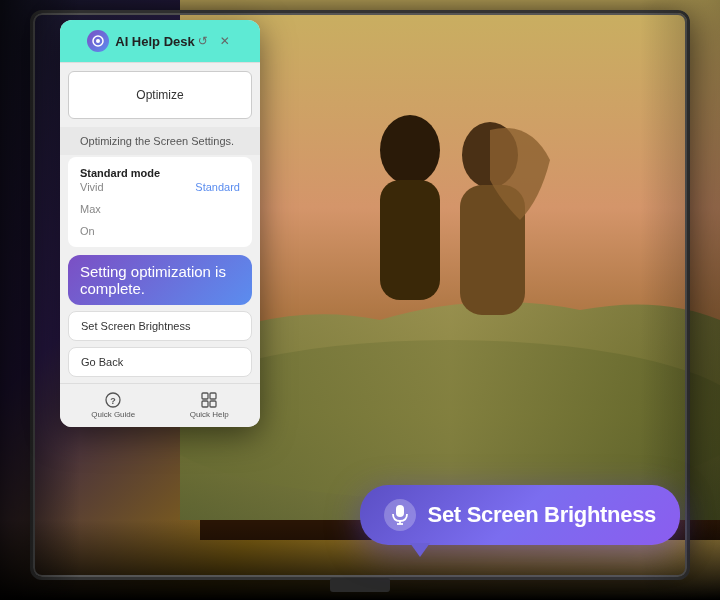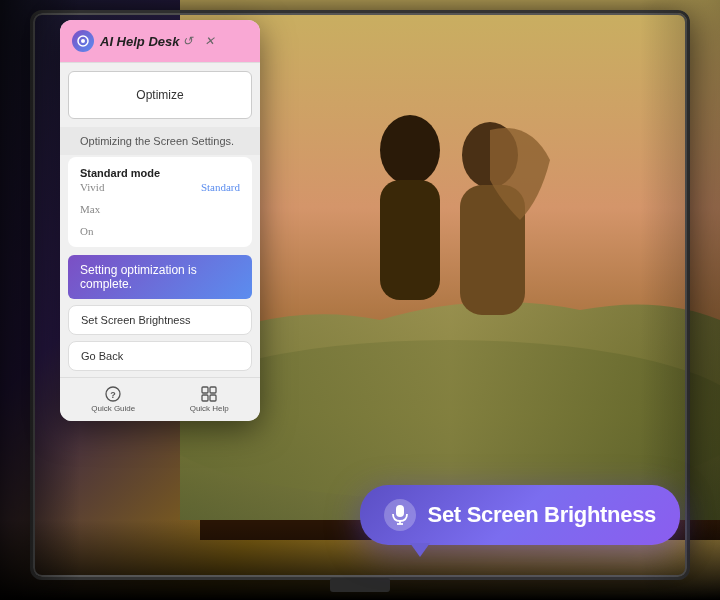--- a/index.html
+++ b/index.html
@@ -53,27 +53,26 @@
       left: 60px;
       width: 200px;
       background: #f0f0f0;
       border-radius: 12px;
       overflow: hidden;
       box-shadow: 0 8px 32px rgba(0,0,0,0.5);
       z-index: 10;
     }
 
     .panel-header {
-      background: #f9a8d4;
+      background: #5eead4;
       padding: 10px 12px;
       display: flex;
       align-items: center;
-      justify-content: flex-start;
+      justify-content: center;
       border-bottom: 1px solid #ddd;
-      font-style: italic;
     }
 
     .panel-header-left {
       display: flex;
       align-items: center;
       gap: 6px;
     }
 
     .ai-icon {
       width: 22px;
@@ -151,41 +150,40 @@
       font-size: 11px;
       font-weight: 600;
       color: #222;
       margin-bottom: 2px;
     }
 
     .setting-value {
       display: flex;
       justify-content: space-between;
       align-items: center;
-      font-family: Liberation Serif, serif;
     }
 
     .setting-value-text {
       font-size: 11px;
       color: #888;
     }
 
     .setting-value-active {
       font-size: 11px;
       color: #5b8def;
       font-weight: 500;
     }
 
     .optimization-complete {
       background: linear-gradient(135deg, #7b4fc4, #5b8def);
       margin: 0 8px 6px 8px;
-      border-radius: 6px;
+      border-radius: 12px;
       padding: 8px 12px;
       color: white;
-      font-size: 12px;
+      font-size: 15px;
       text-align: left;
     }
 
     .action-btn {
       background: white;
       border: 1px solid #ddd;
       border-radius: 8px;
       padding: 8px 12px;
       font-size: 11px;
       color: #333;

